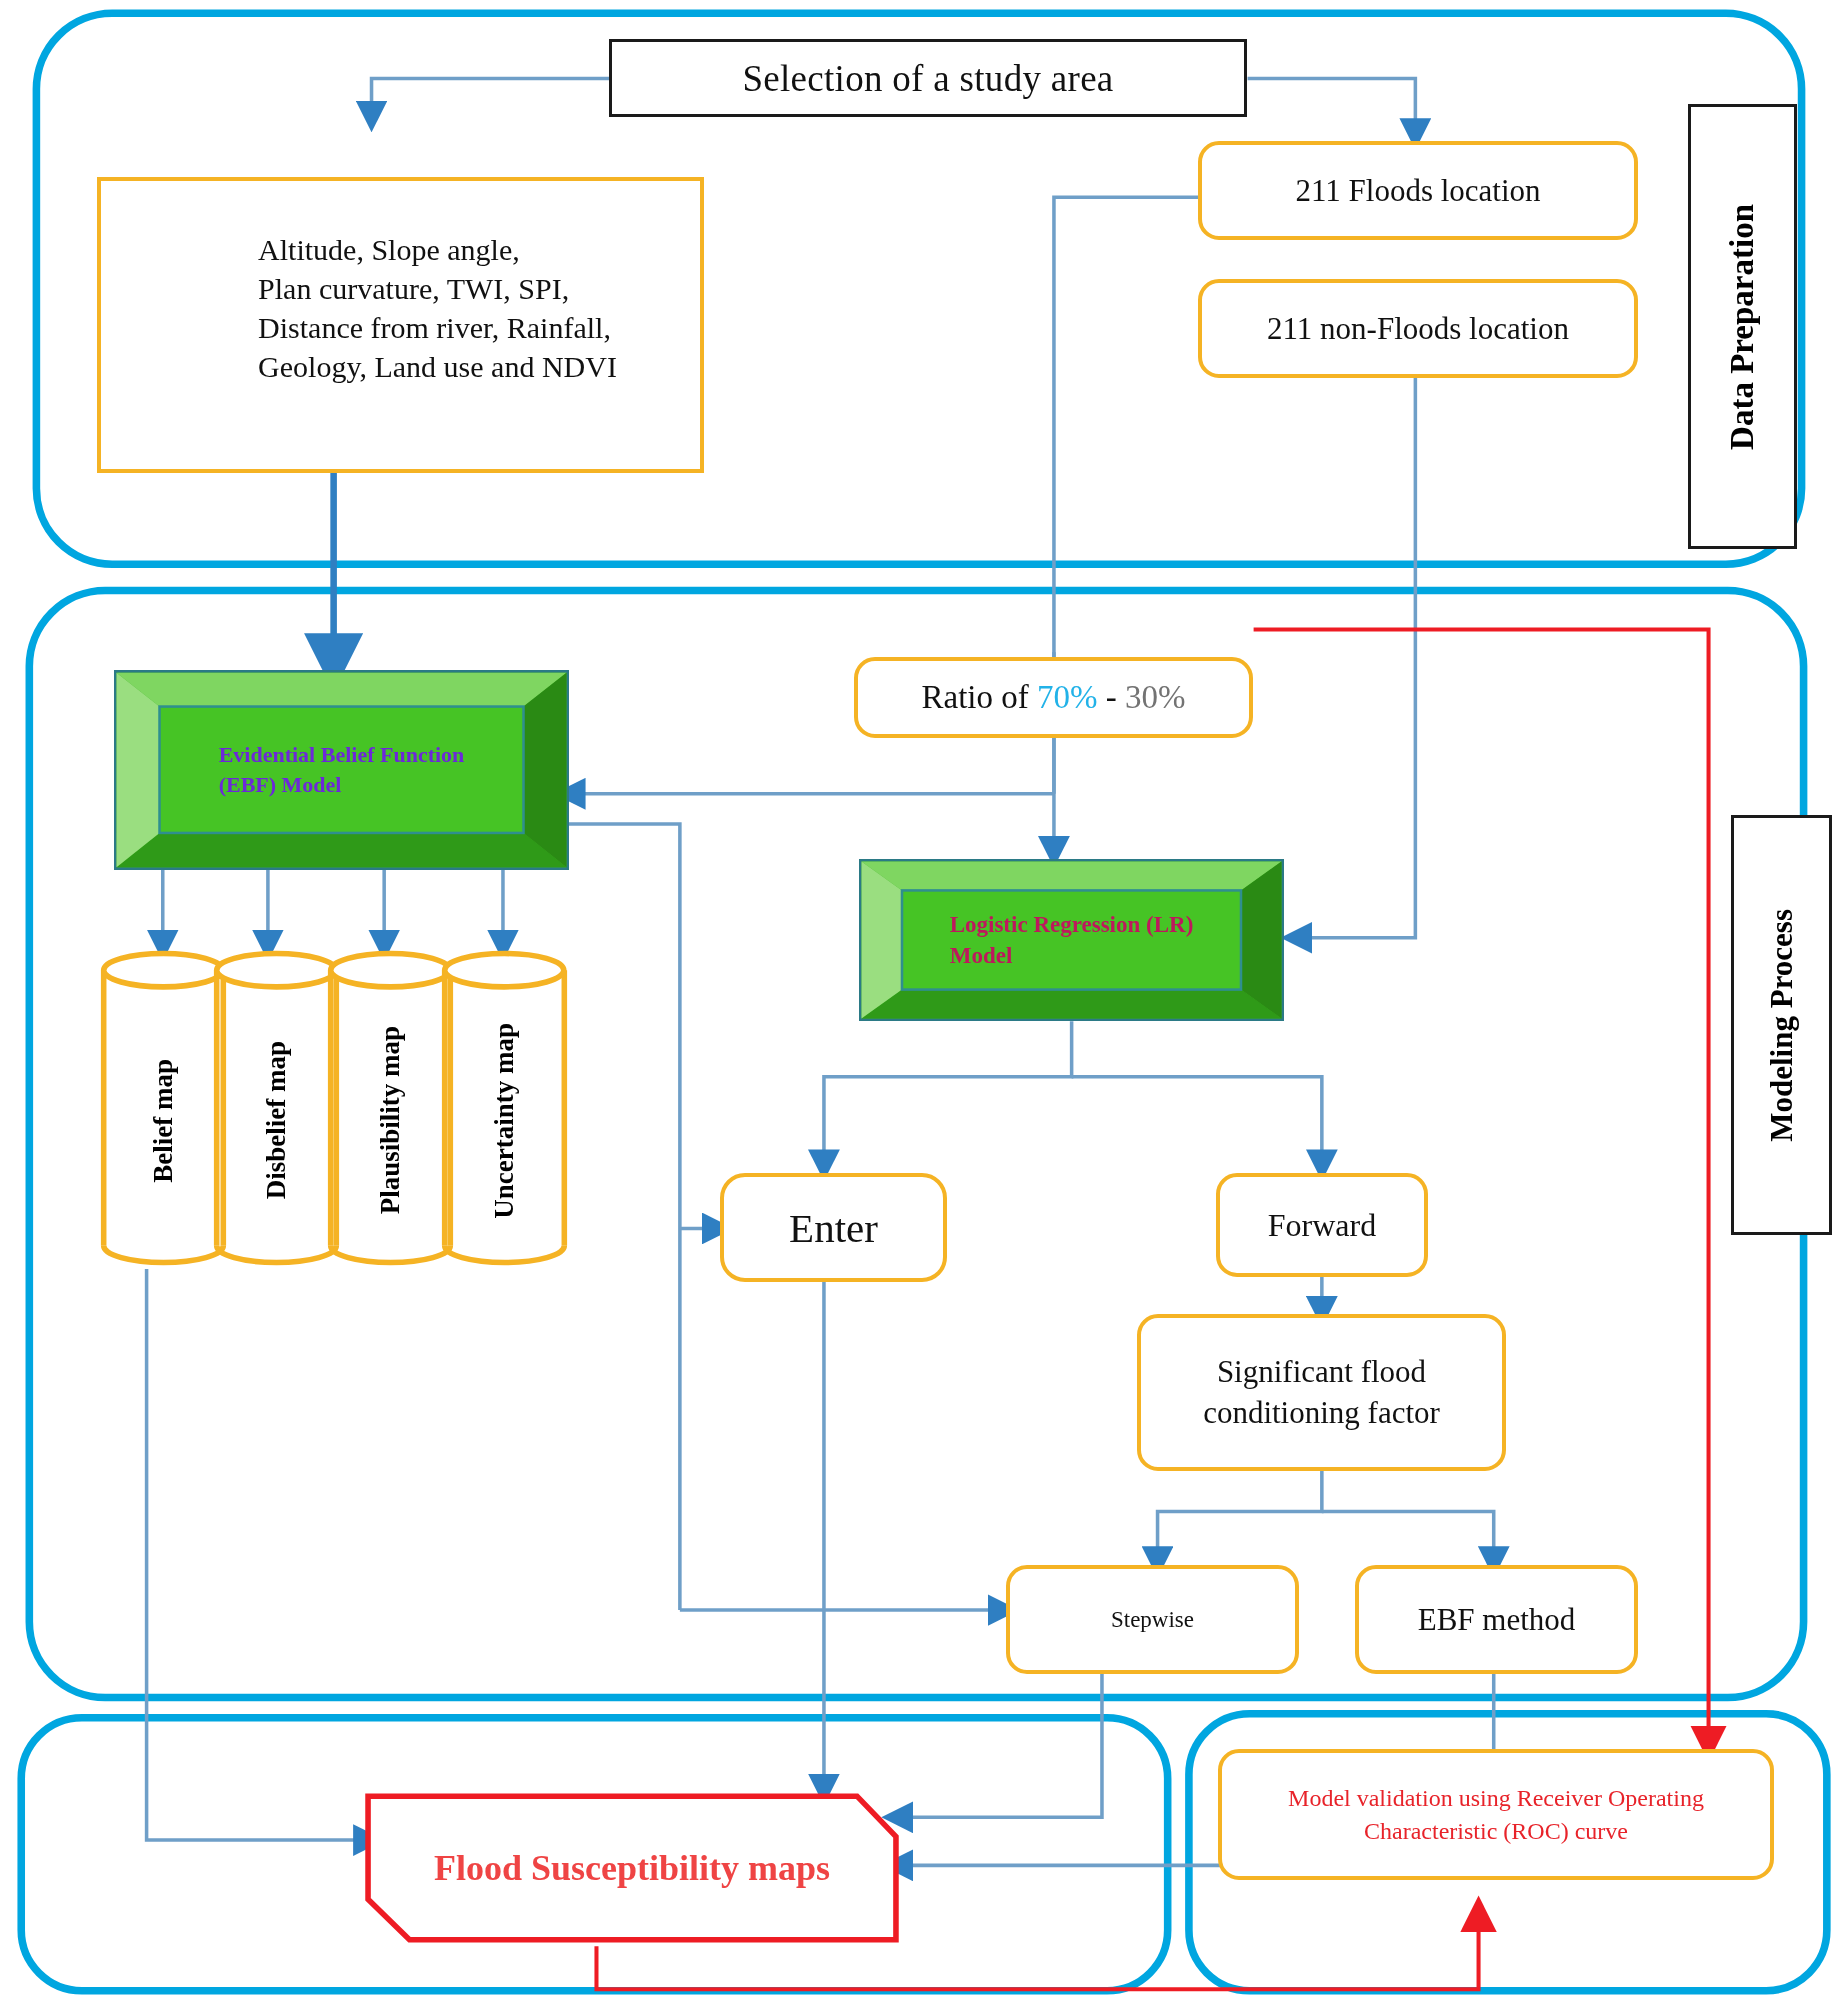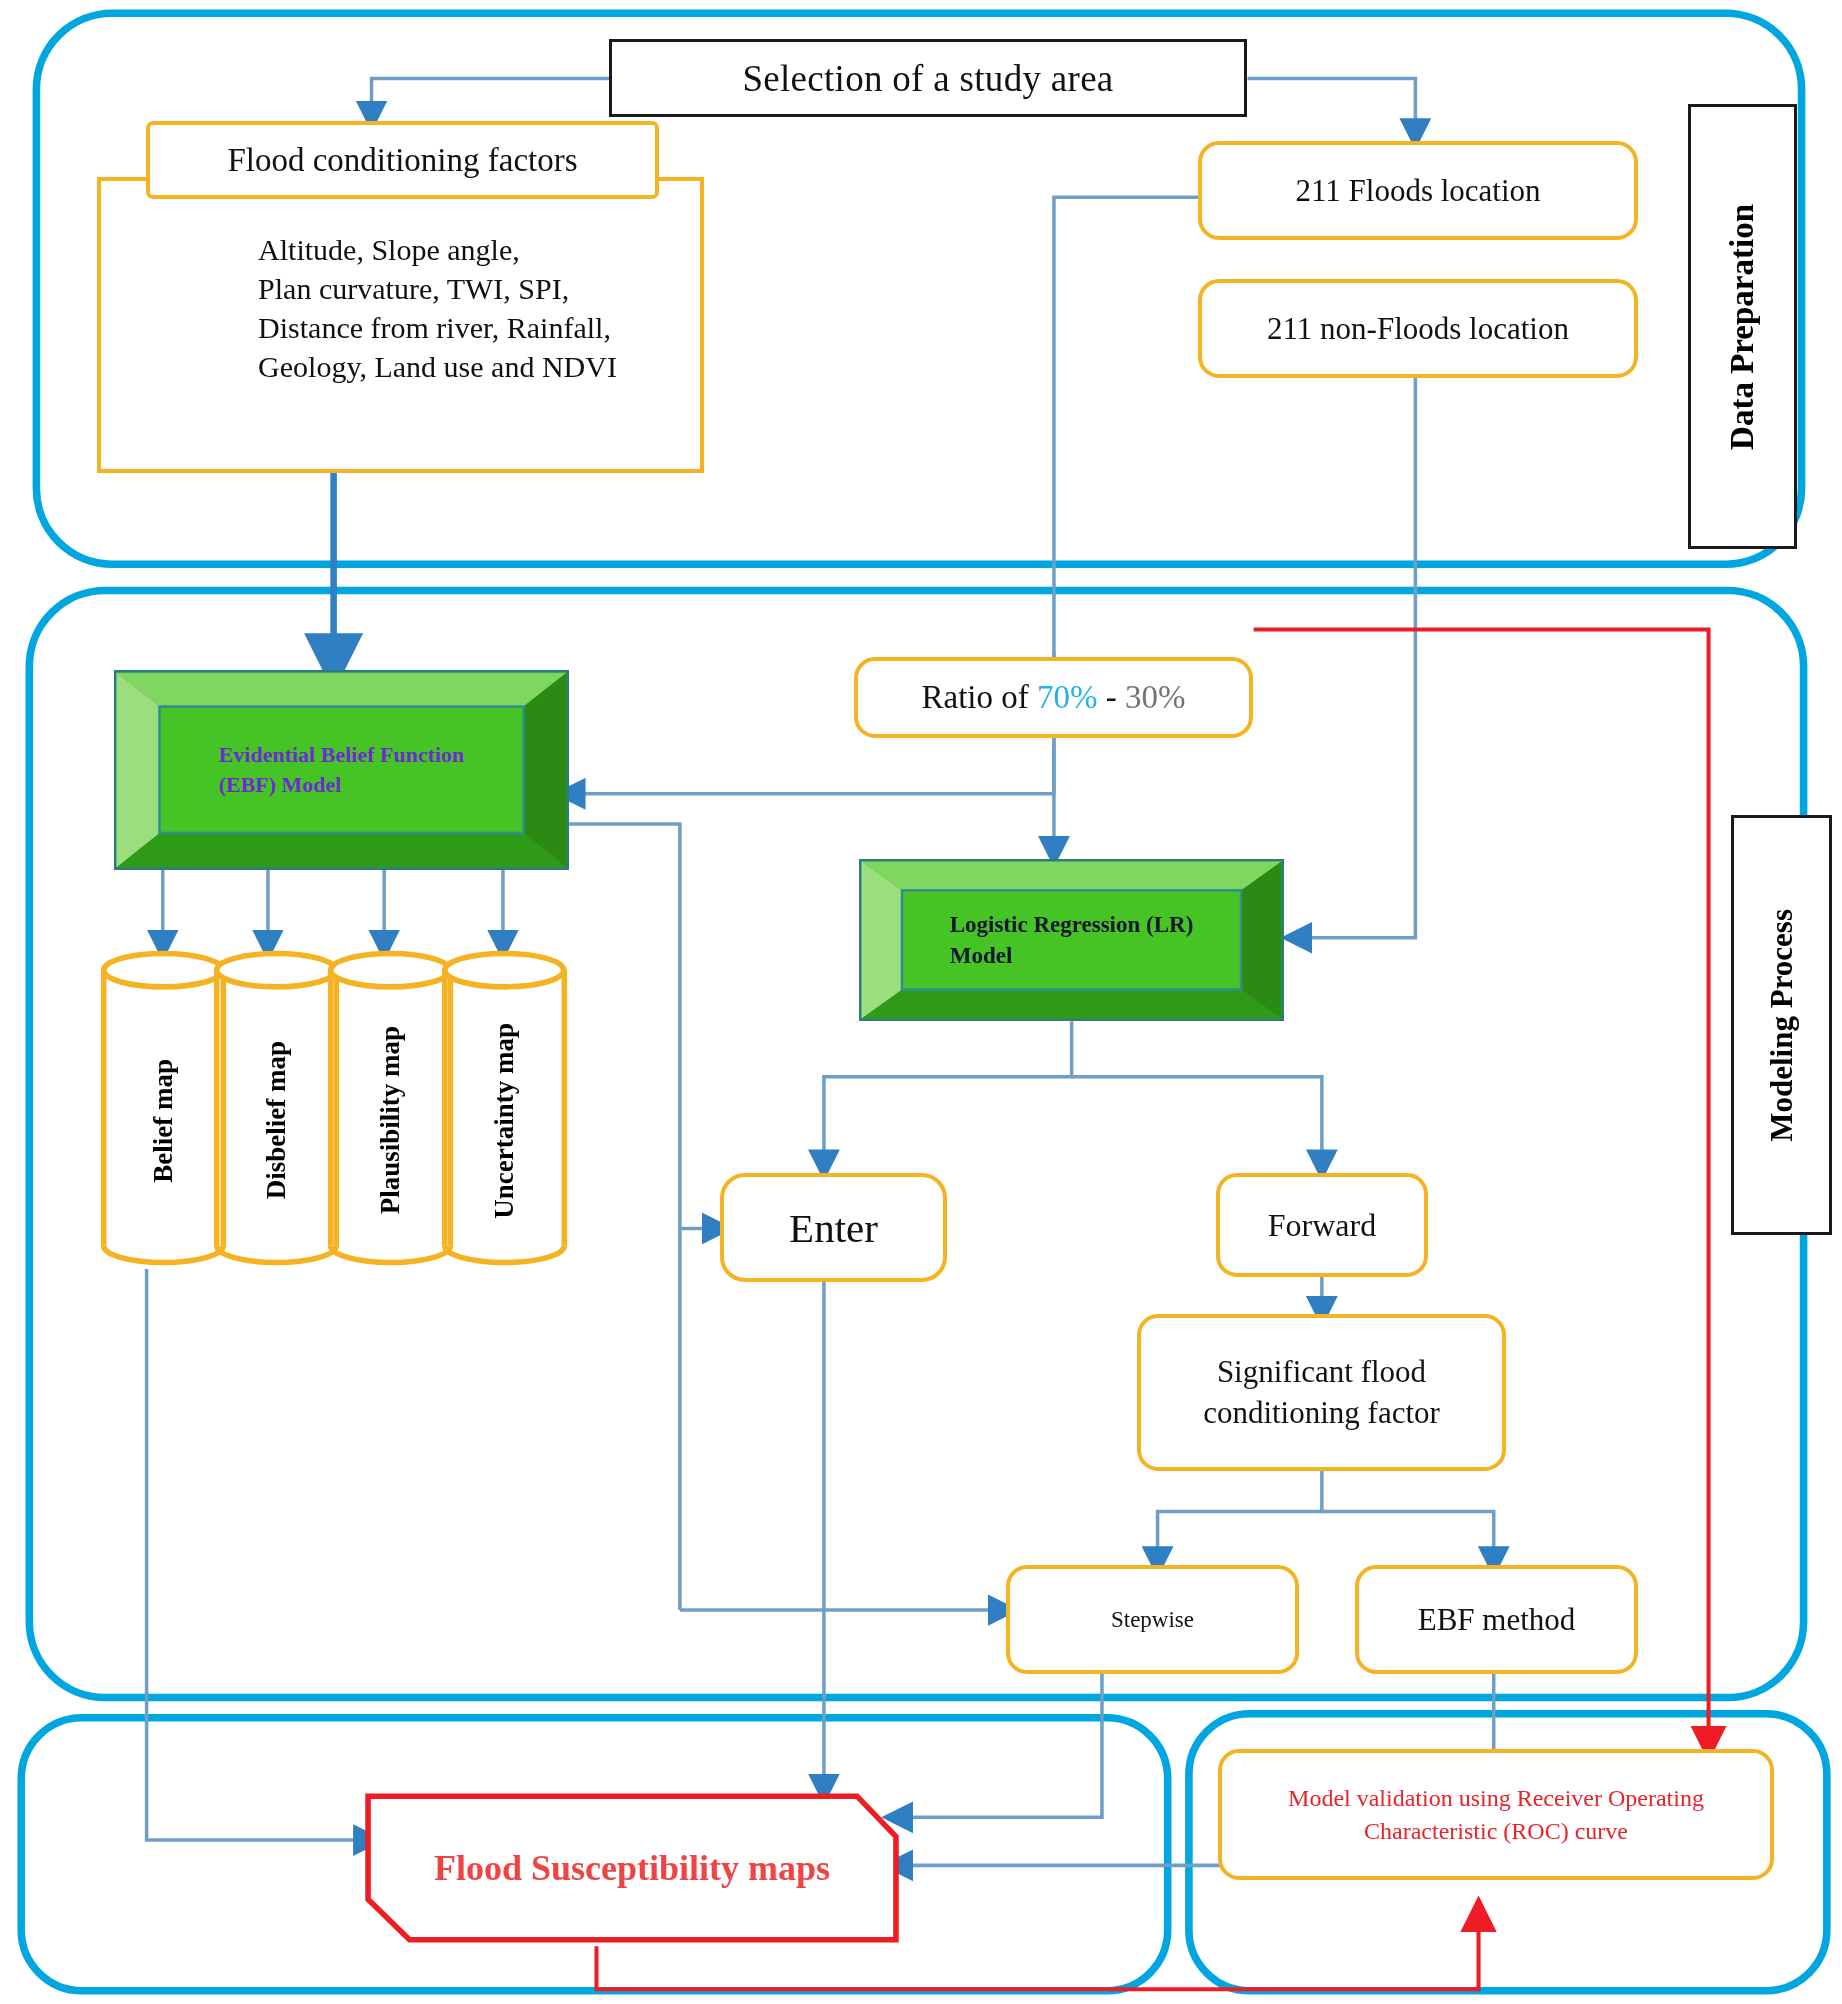--- a/index.html
+++ b/index.html
@@ -98,23 +98,20 @@
   <div class="node blk" style="left:1688px;top:104px;width:109px;height:445px;">
     <span class="vert bold-serif" style="font-size:33px;">Data Preparation</span>
   </div>
 
   <div class="node blk" style="left:1731px;top:815px;width:101px;height:420px;">
     <span class="vert bold-serif" style="font-size:31px;">Modeling Process</span>
   </div>
 
   <div class="node orange-sq" style="left:97px;top:177px;width:607px;height:296px;display:block;"></div>
 
-  <div class="node orange" style="left:146px;top:121px;width:513px;height:78px;border-radius:7px;">
-    <span class="txt-serif" style="font-size:33px;">Flood conditioning factors</span>
-  </div>
 
   <div class="node" style="left:162px;top:230px;width:551px;height:162px;justify-content:center;align-items:flex-start;">
     <div class="txt-serif body-txt" style="text-align:left;">
       <div>Altitude, Slope angle,</div>
       <div>Plan curvature, TWI, SPI,</div>
       <div>Distance from river, Rainfall,</div>
       <div>Geology, Land use and NDVI</div>
     </div>
   </div>
 
@@ -152,21 +149,21 @@
   <div style="position:absolute;left:859px;top:859px;width:425px;height:162px;">
     <svg width="425" height="162" viewBox="0 0 840 320">
       <rect x="2" y="2" width="836" height="316" fill="#3fb523" stroke="#2b7a86" stroke-width="6"></rect>
       <polygon points="5,5 835,5 755,62 85,62" fill="#7fd661"></polygon>
       <polygon points="5,315 835,315 755,258 85,258" fill="#2f9a18"></polygon>
       <polygon points="5,5 85,62 85,258 5,315" fill="#9ade80"></polygon>
       <polygon points="835,5 755,62 755,258 835,315" fill="#2a8a14"></polygon>
       <rect x="85" y="62" width="670" height="196" fill="#46c425" stroke="#2f8f8f" stroke-width="5"></rect>
     </svg>
     <div style="position:absolute;left:0;top:0;width:425px;height:162px;display:flex;align-items:center;justify-content:center;">
-      <div class="bold-serif" style="font-size:23px;line-height:1.35;color:#0f172a;">
+      <div class="bold-serif" style="font-size:23px;line-height:1.35;color:#be185d;">
         <div>Logistic Regression (LR)</div>
         <div>Model</div>
       </div>
     </div>
   </div>
 
   <div style="position:absolute;left:99px;top:949px;width:129px;height:318px;">
     <svg width="129" height="318" viewBox="0 0 255 630">
       <path d="M9,42 L9,588" stroke="#f5b324" stroke-width="11" fill="none"></path>
       <path d="M246,42 L246,588" stroke="#f5b324" stroke-width="11" fill="none"></path>

